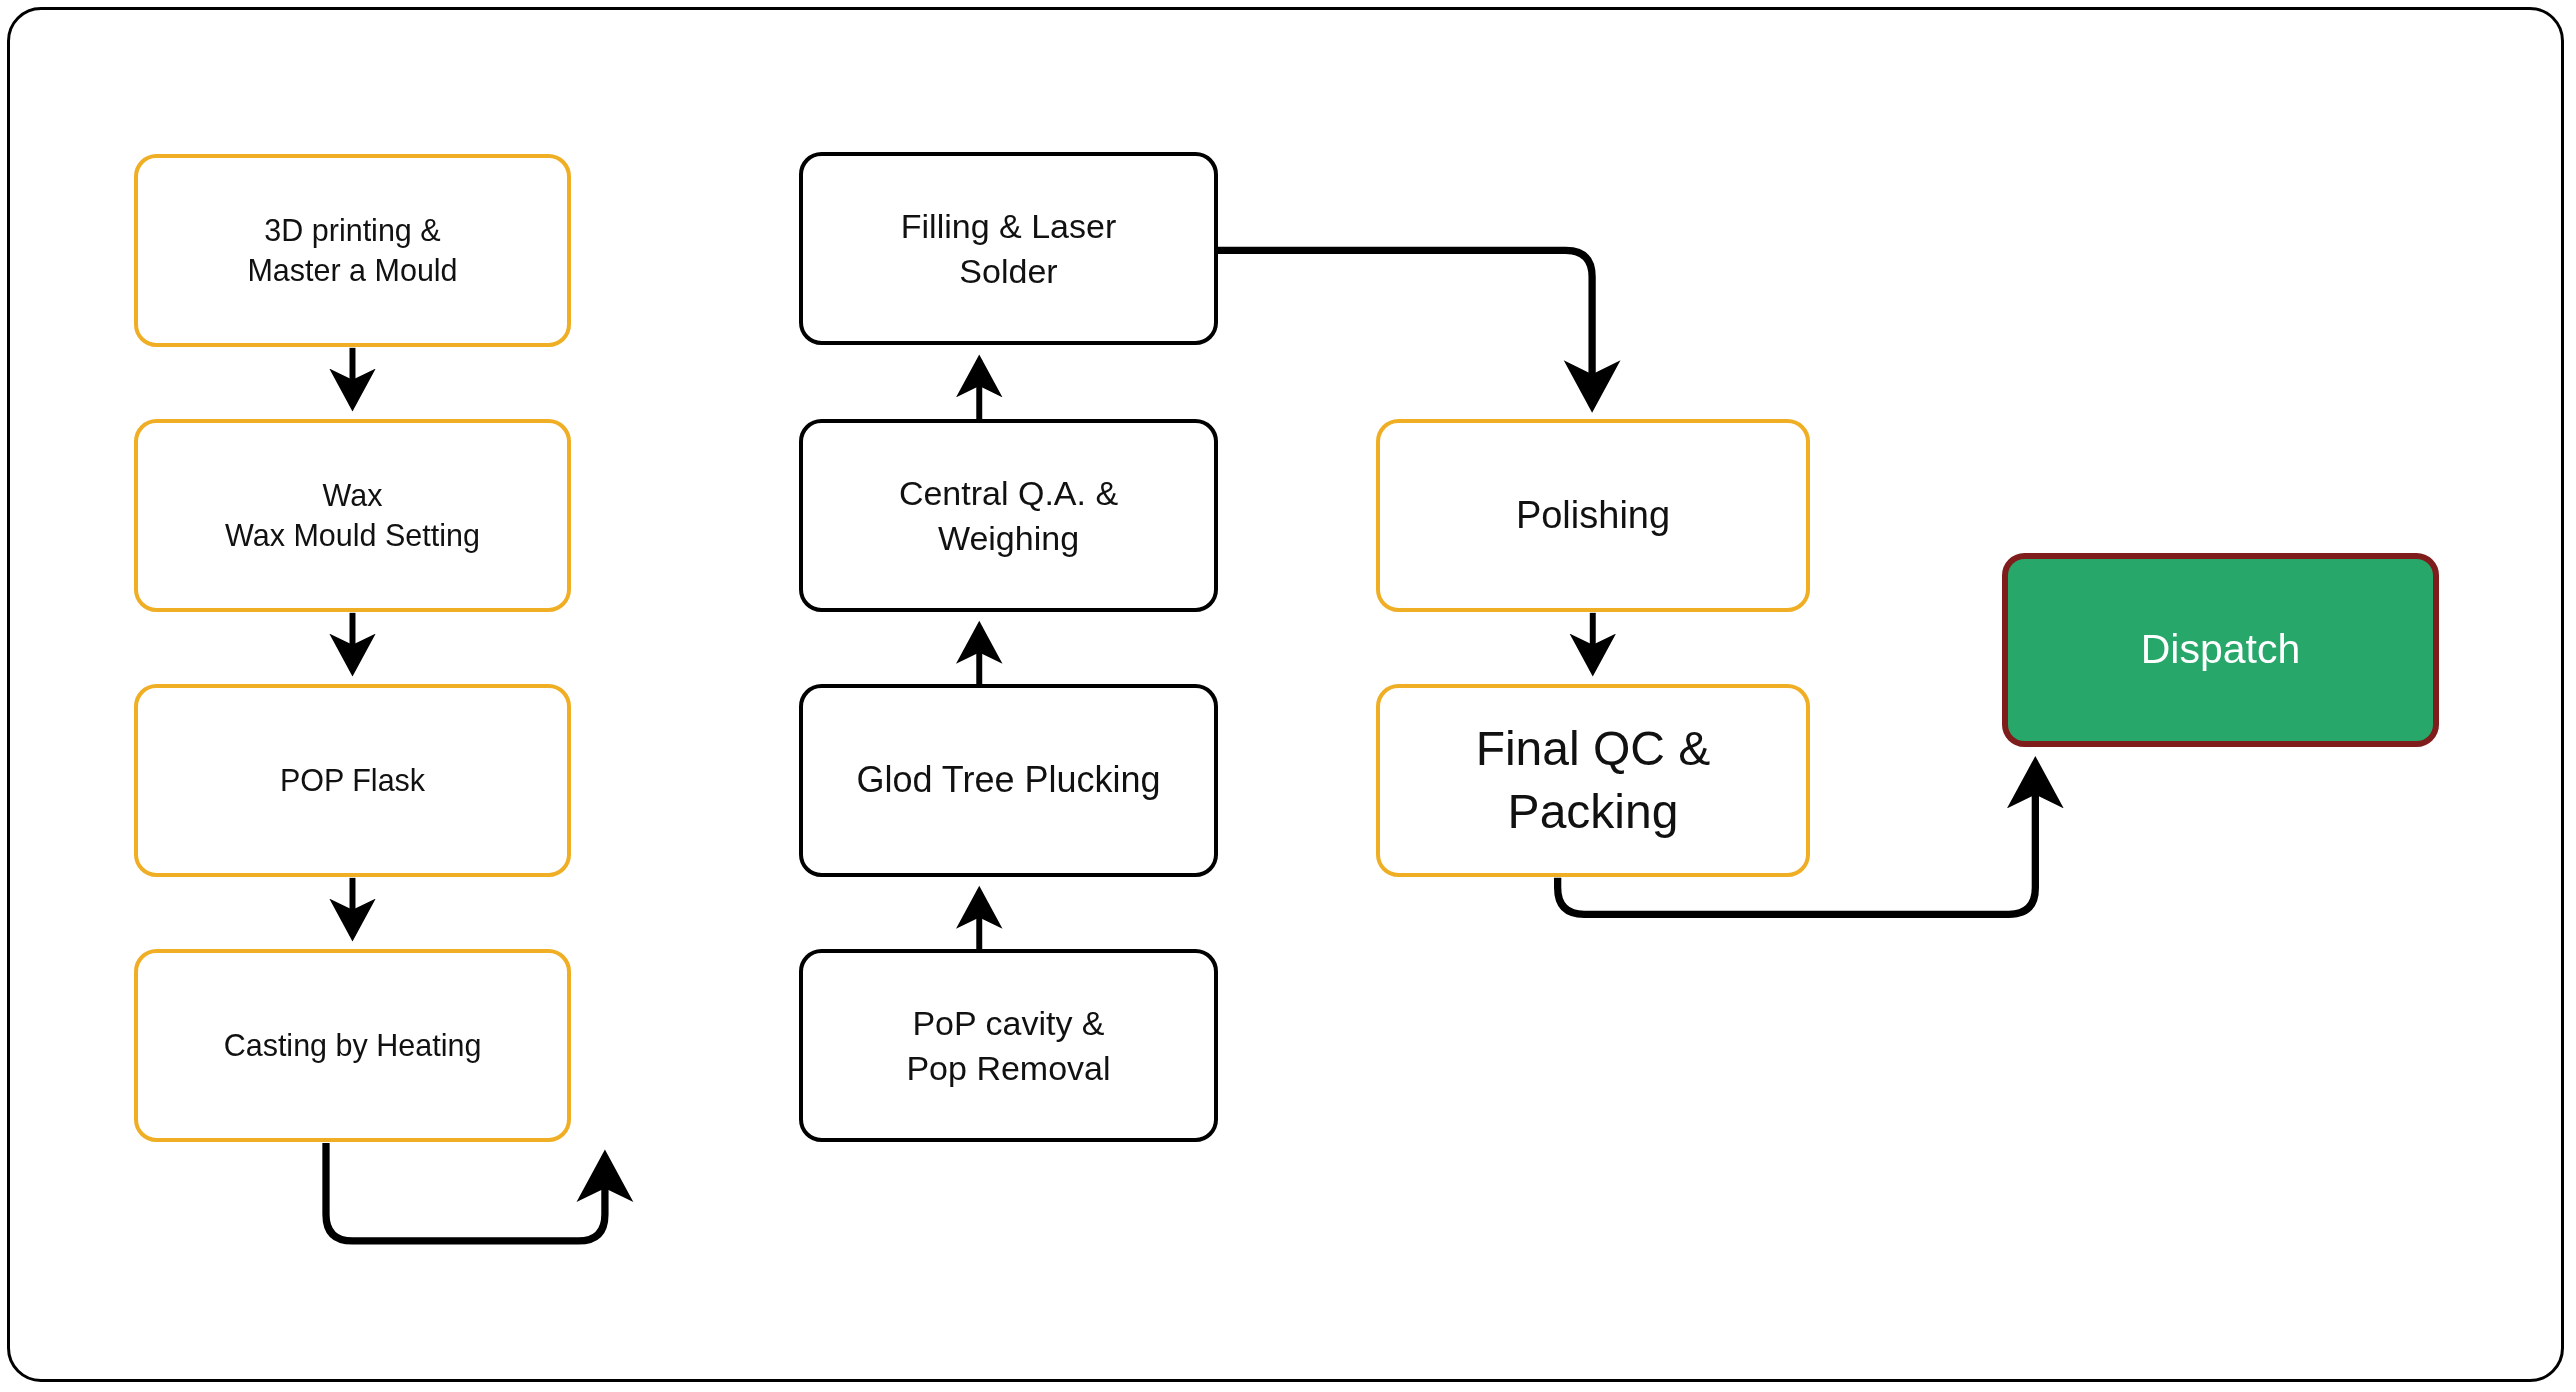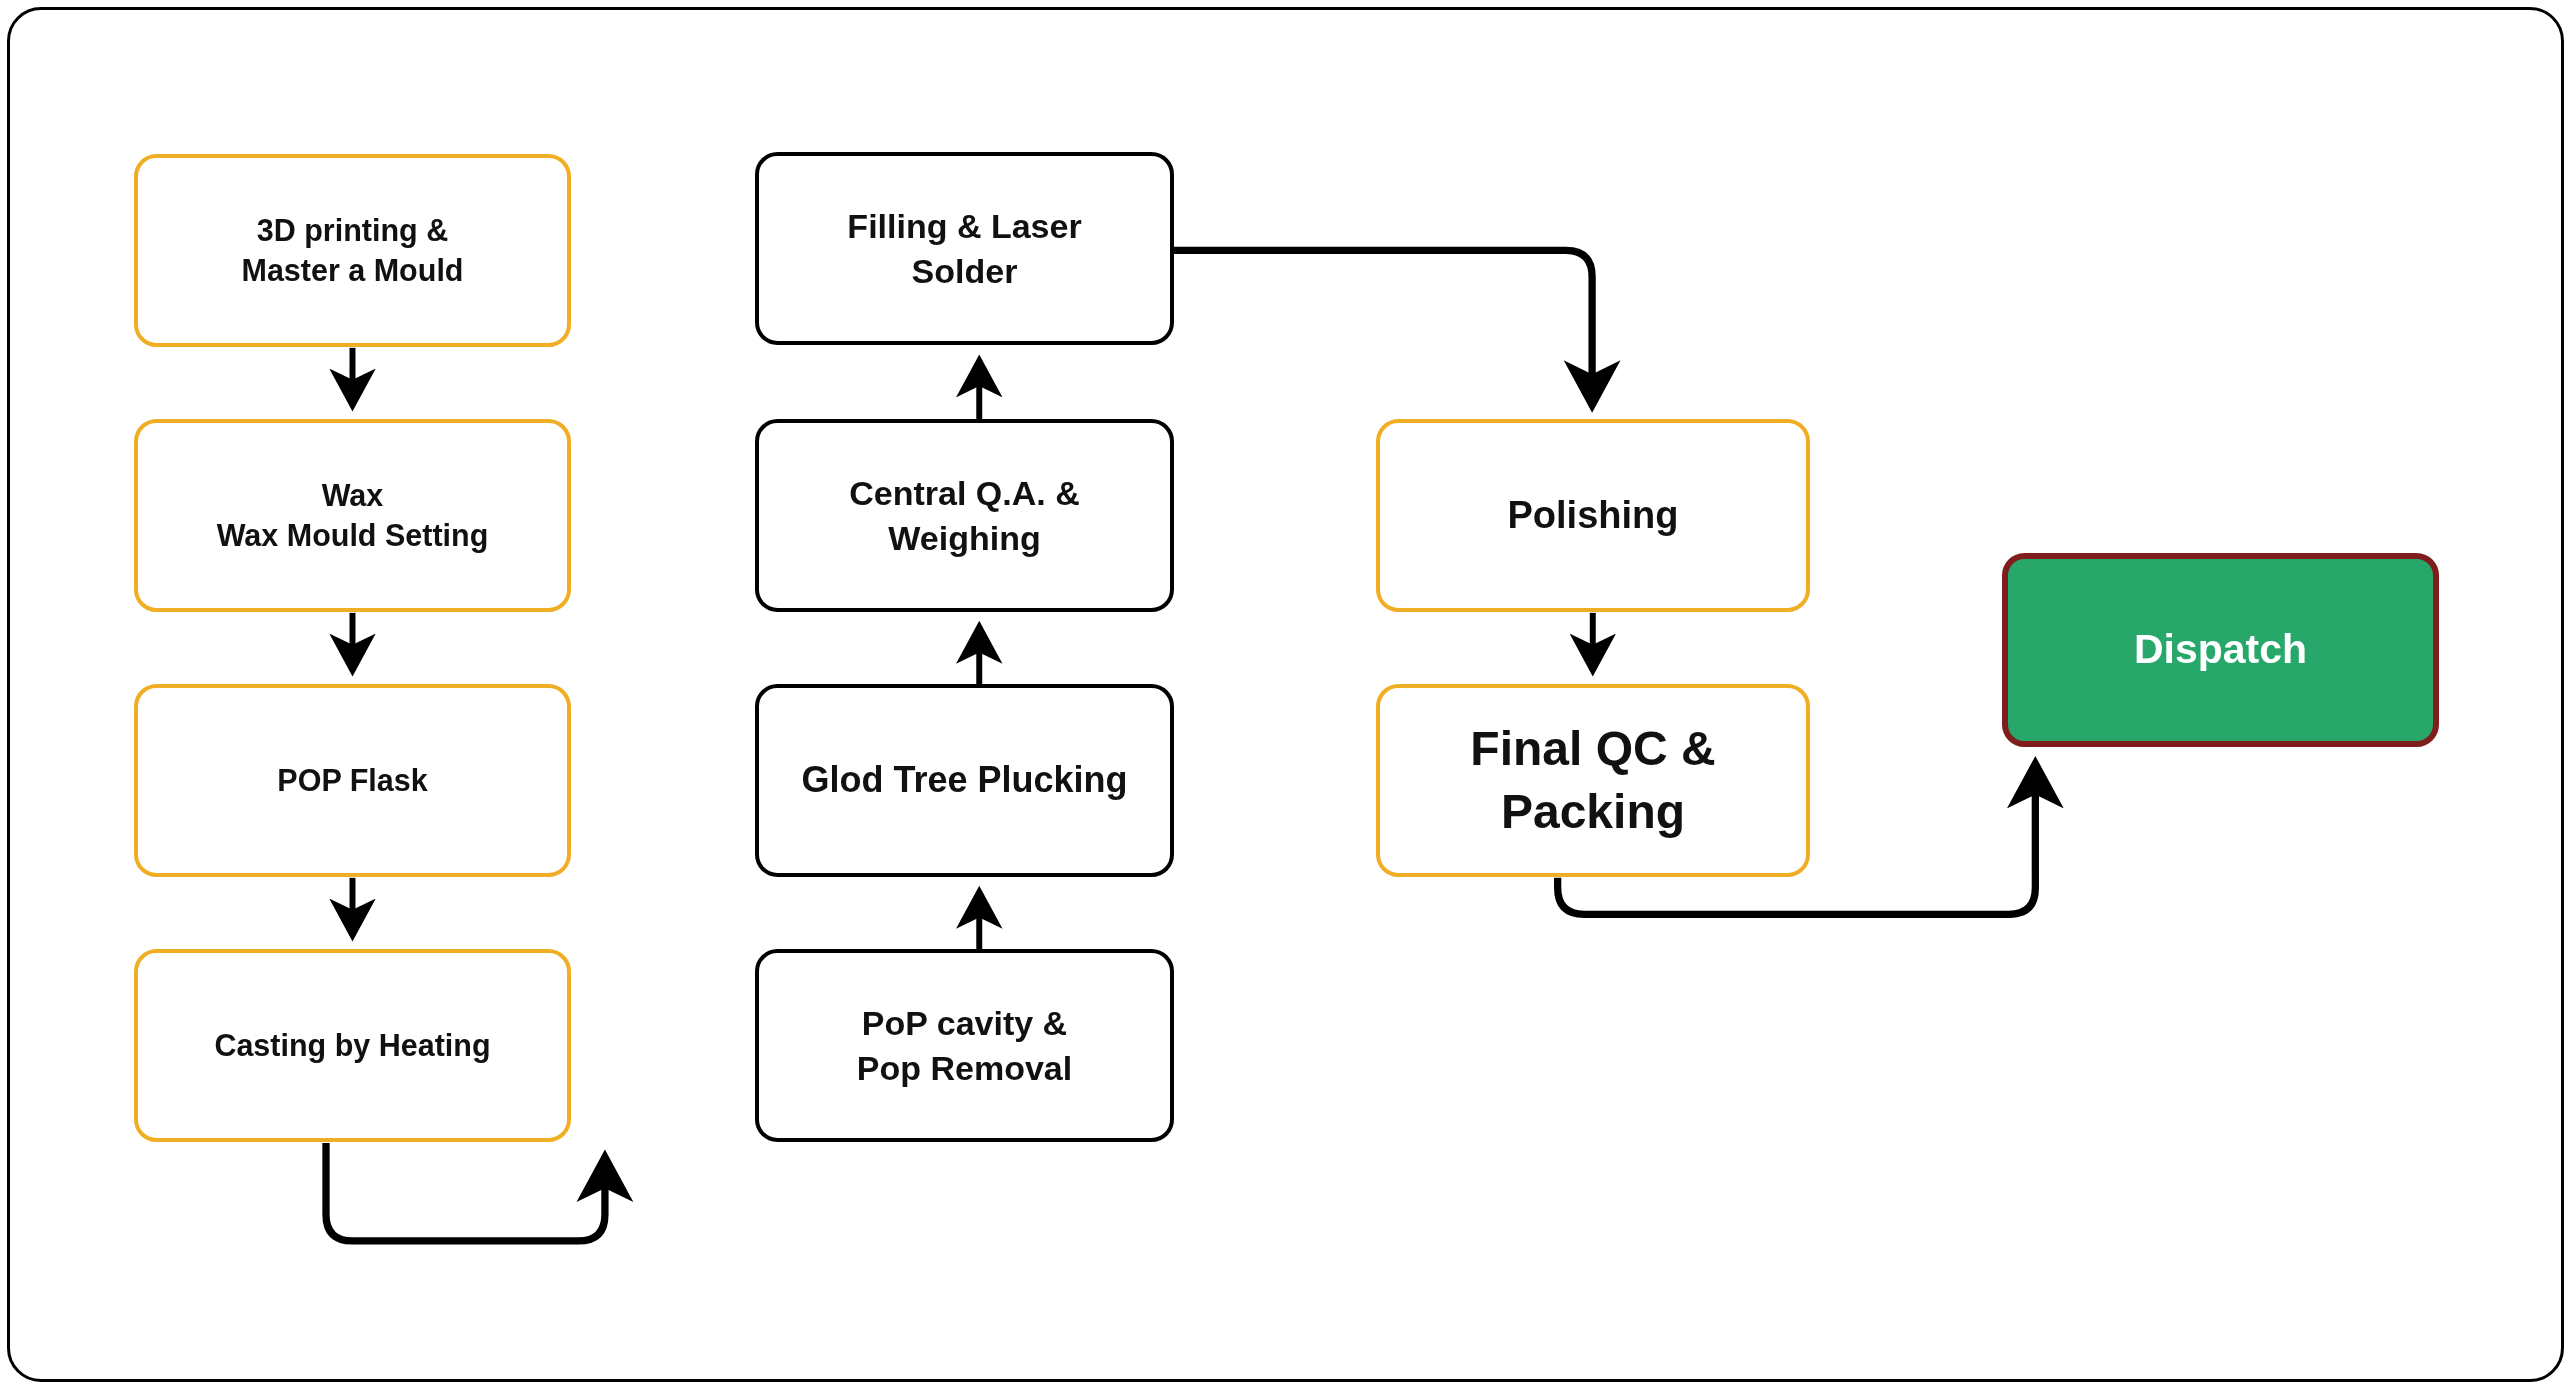--- a/index.html
+++ b/index.html
@@ -42,24 +42,23 @@
     display: flex;
     align-items: center;
     justify-content: center;
     text-align: center;
     border-radius: 22.5px;
     background: #ffffff;
     line-height: 1.30;
     color: #111111;
     white-space: pre-line;
     padding: 4px 12px;
-    font-weight: bold;
   }
   .node.orange { border: 4.6px solid #efae24; }
-  .node.black  { border: 4.6px solid #000000; }
+  .node.black  { border: 4.6px solid #000000; margin-left: 44px; }
   .node.green  {
     border: 6px solid #7f1d1d;
     background: #27a86a;
     color: #ffffff;
   }
 </style>
 </head>
 <body>
 
 <div id="stage">

